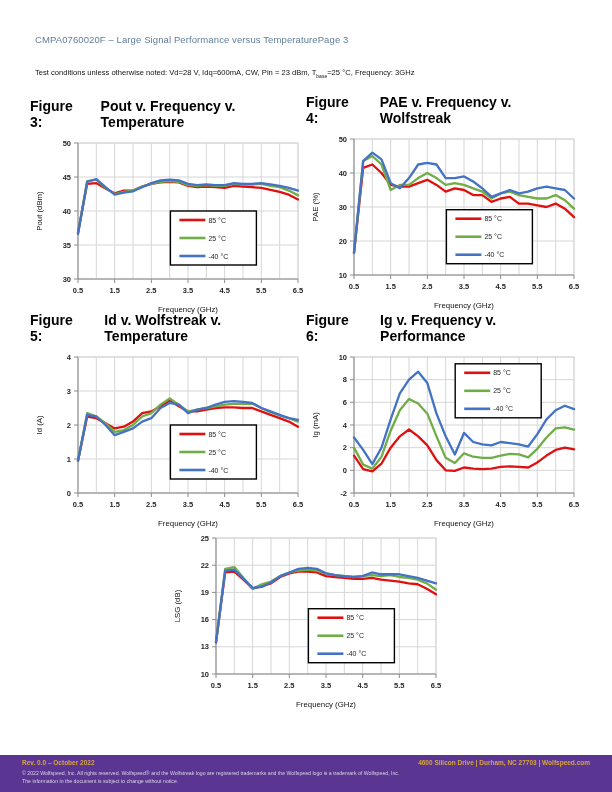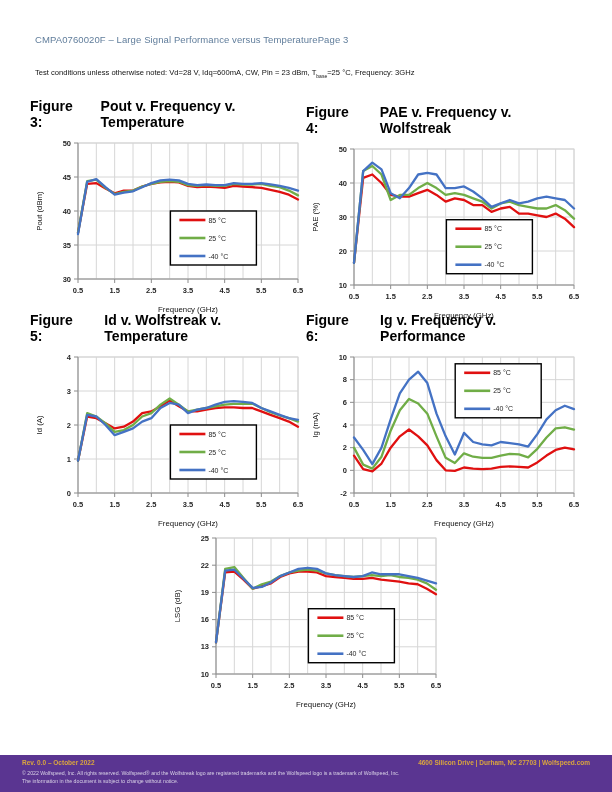--- a/index.html
+++ b/index.html
@@ -11,21 +11,21 @@
           align-items:baseline;}
   .header-title,.header-page{font-size:9.5px;color:#607d9b;letter-spacing:.1px;}
 
   .conditions{position:absolute;left:35px;top:68px;font-size:7.6px;color:#111;}
   .conditions sub{font-size:5px;}
 
   .fig-block{position:absolute;width:276px;}
   .fig-title{display:flex;justify-content:center;gap:16px;
              font-size:14px;font-weight:bold;color:#000;margin-bottom:3px;}
   .fig3{left:30px;top:98px;}
-  .fig4{left:306px;top:104px;}
+  .fig4{left:306px;top:94px;}
   .fig5{left:30px;top:312px;}
   .fig6{left:306px;top:312px;}
   .fig7{left:168px;top:528px;}
   svg.chart{display:block;}
 
   .footer{position:absolute;left:0;right:0;bottom:0;height:37px;
           box-sizing:border-box;padding:4px 22px 0 22px;}
   .footer-row{display:flex;justify-content:space-between;align-items:baseline;
               font-size:6.5px;font-weight:bold;}
   .footer-copy{margin-top:3px;font-size:5.2px;line-height:1.55;}

